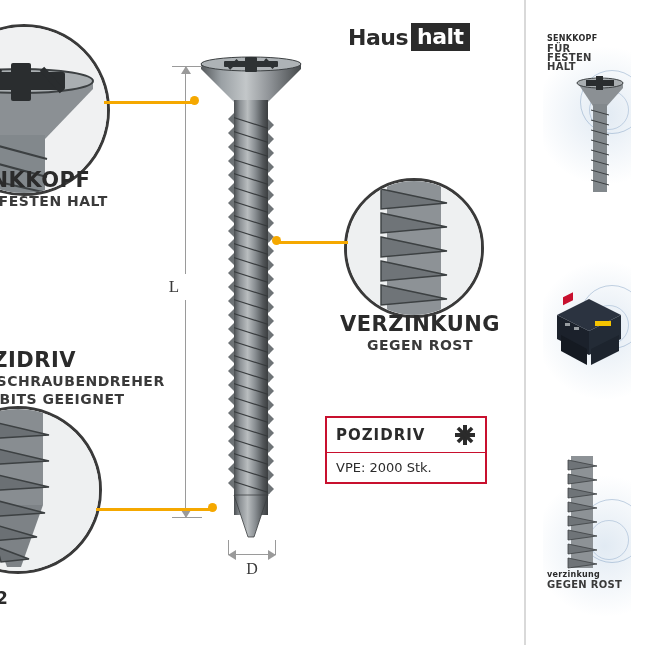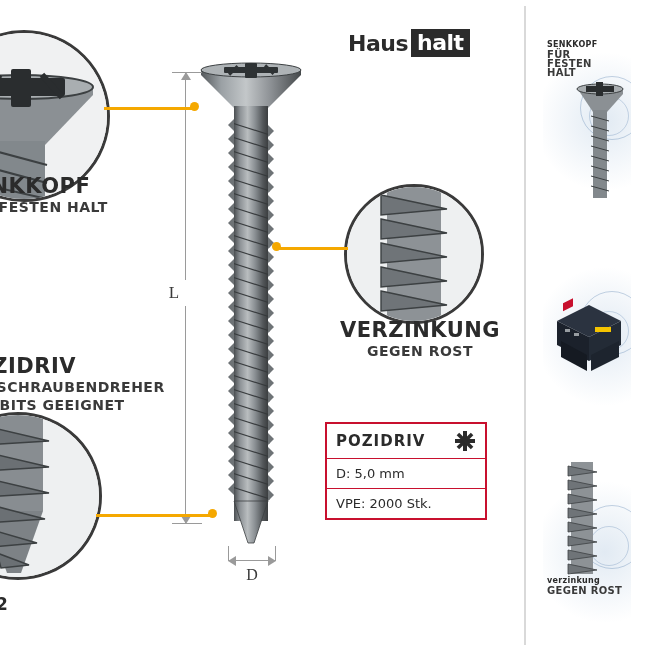--- a/index.html
+++ b/index.html
@@ -13,21 +13,20 @@
     font-family: "Liberation Sans", sans-serif;
     overflow: hidden;
     position: relative;
   }
 
   #root {
     position: absolute;
     left: 0; top: 0;
     width: 645px; height: 526px;
     background: #ffffff;
-    margin-top: 6px;
   }
 
   
   .main-panel {
     position: absolute;
     left: 0; top: 0;
     width: 524px; height: 645px;
     background: #ffffff;
     border-right: 2px solid #d9d9d9;
     overflow: hidden;
@@ -498,23 +497,20 @@
         <svg class="pz-glyph" width="22" height="22" viewBox="0 0 22 22">
           <g fill="#2b2b2b">
             <rect x="9" y="1" width="4" height="20"></rect>
             <rect x="1" y="9" width="20" height="4"></rect>
             <rect x="9.2" y="1" width="3.6" height="20" transform="rotate(45 11 11)"></rect>
             <rect x="9.2" y="1" width="3.6" height="20" transform="rotate(-45 11 11)"></rect>
           </g>
         </svg>
       </div>
       <div class="spec-row">
-        <span>D: 5,0 mm</span>
-      </div>
-      <div class="spec-row">
         <span>VPE: 2000 Stk.</span>
       </div>
     </div>
 
     <div class="page-num">2</div>
   </div>
 
   <div class="rail">
 
     <div class="thumb" style="top:0; height:213px;">

